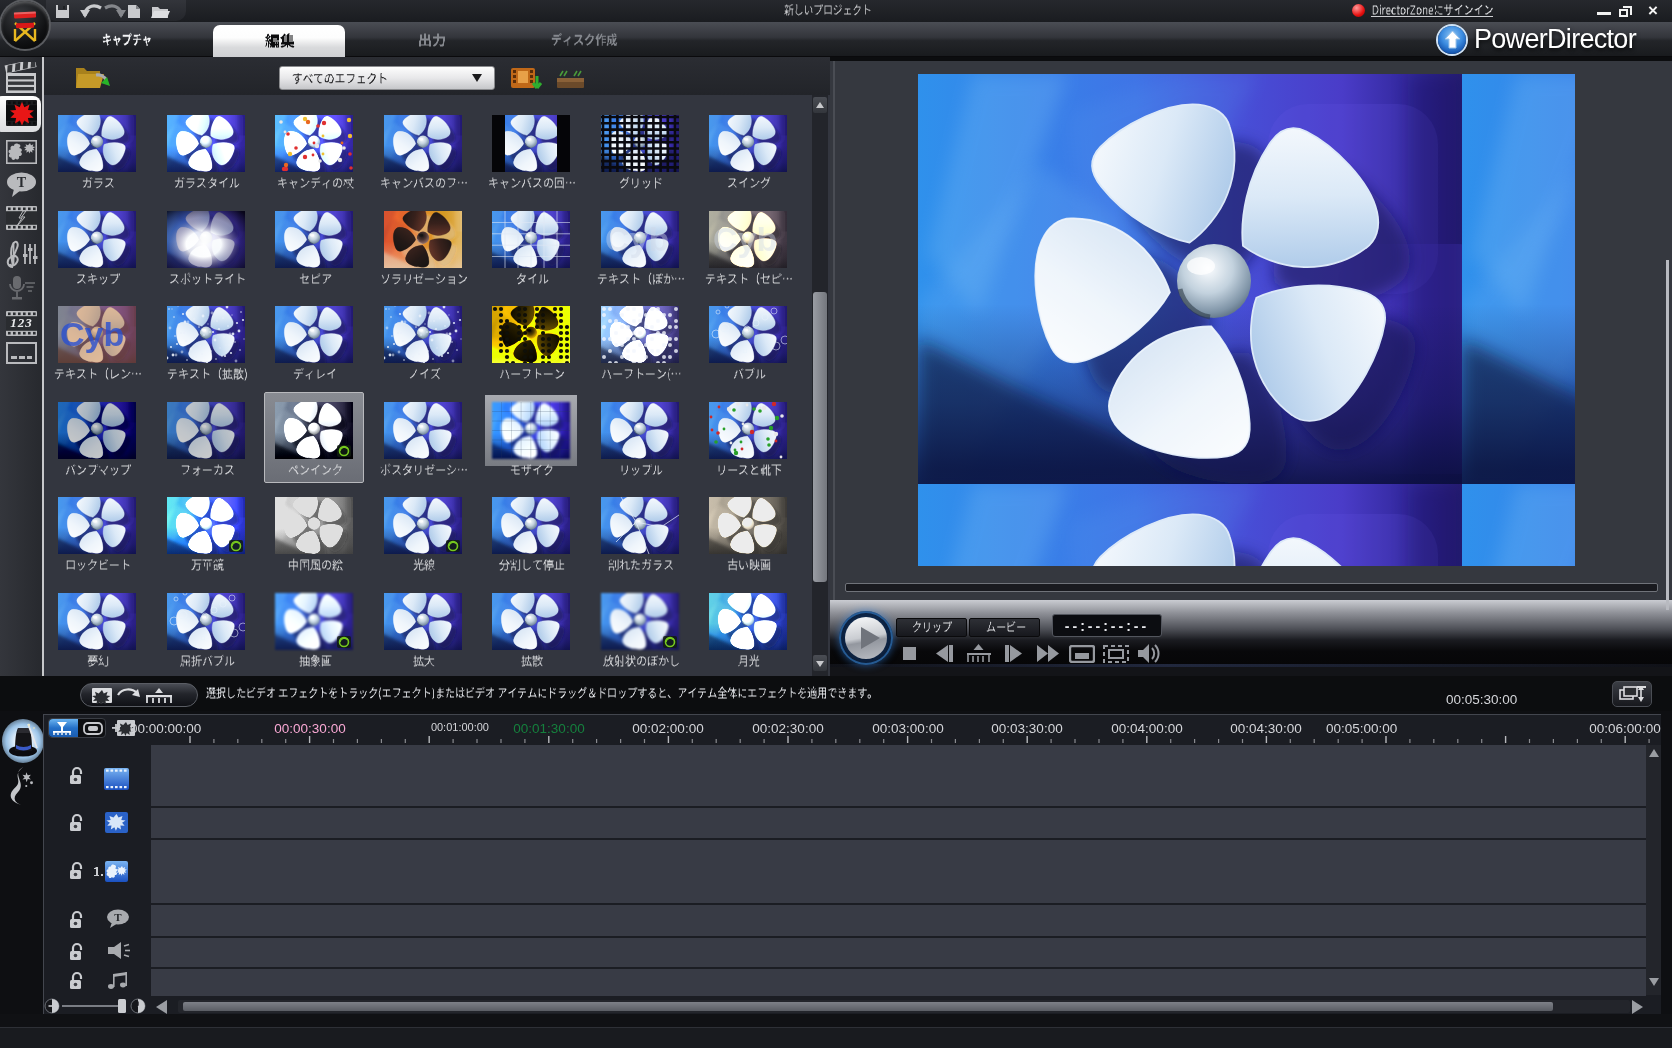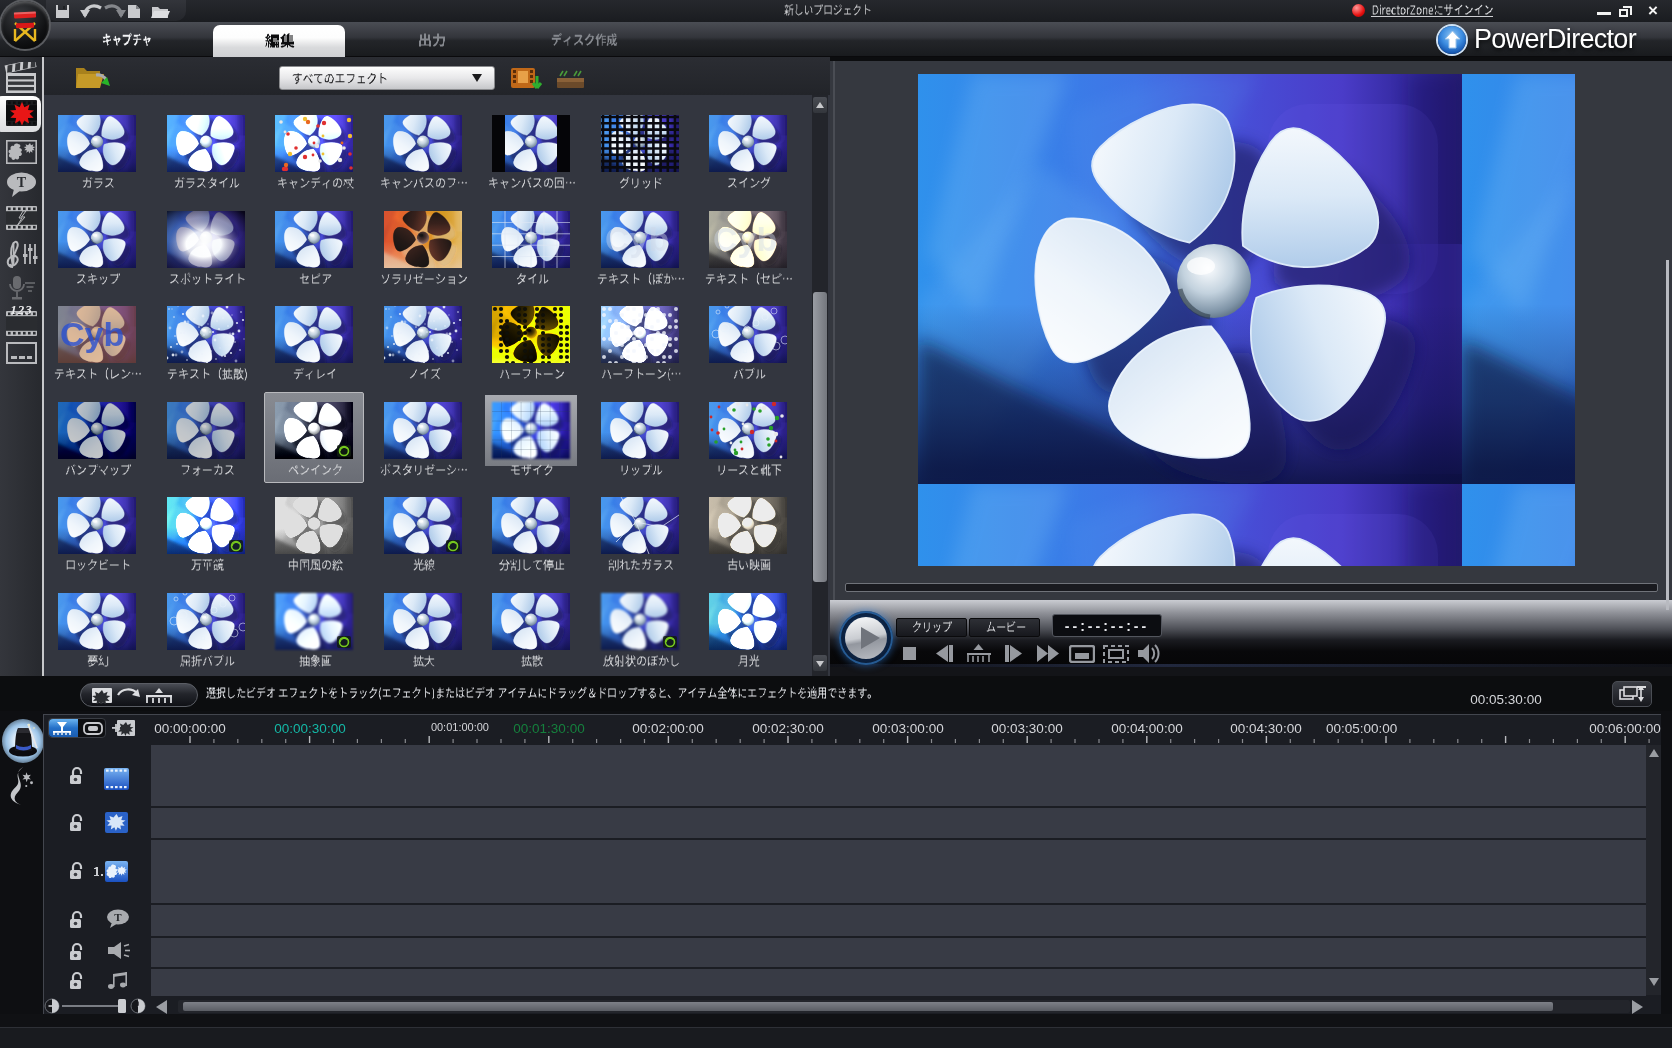--- a/index.html
+++ b/index.html
@@ -174,21 +174,21 @@
       <rect x="17" y="1.5" width="2.6" height="2.6" fill="#2a2c30"></rect>
       <rect x="22" y="1.5" width="2.6" height="2.6" fill="#2a2c30"></rect>
       <rect x="27" y="1.5" width="2.6" height="2.6" fill="#2a2c30"></rect>
       <rect x="2" y="20.9" width="2.6" height="2.6" fill="#2a2c30"></rect>
       <rect x="7" y="20.9" width="2.6" height="2.6" fill="#2a2c30"></rect>
       <rect x="12" y="20.9" width="2.6" height="2.6" fill="#2a2c30"></rect>
       <rect x="17" y="20.9" width="2.6" height="2.6" fill="#2a2c30"></rect>
       <rect x="22" y="20.9" width="2.6" height="2.6" fill="#2a2c30"></rect>
       <rect x="27" y="20.9" width="2.6" height="2.6" fill="#2a2c30"></rect>
     </svg>
-<div class="abs" style="left:6px;top:302px;width:31px;height:16px;font-style:italic;font-weight:bold;font-size:13px;color:#e8e9eb;text-align:center;letter-spacing:1px;font-family:'Liberation Serif'">123</div>
+<div class="abs" style="left:6px;top:315px;width:31px;height:16px;font-style:italic;font-weight:bold;font-size:13px;color:#e8e9eb;text-align:center;letter-spacing:1px;font-family:'Liberation Serif'">123</div>
 <svg class="abs" style="left:6px;top:342px" width="31" height="22" viewBox="0 0 31 22">
 <rect x="1" y="1" width="29" height="20" fill="none" stroke="#b9babd" stroke-width="2"></rect>
 <g fill="#b9babd">
         <rect x="5" y="14" width="6" height="3"></rect>
         <rect x="13" y="14" width="6" height="3"></rect>
         <rect x="21" y="14" width="5" height="3"></rect>
       </g>
     </svg>
 <div class="abs" style="left:44px;top:57px;width:786px;height:38px;background:linear-gradient(#2b2d33,#222429)"></div>
 <div class="abs" style="left:44px;top:95px;width:786px;height:581px;background:#33363f"></div>
@@ -1178,32 +1178,32 @@
 <svg class="abs" style="left:83px;top:722px" width="20" height="13">
       <rect x="1" y="1" width="18" height="11" rx="4" fill="none" stroke="#c8c9cd" stroke-width="1.8"></rect>
       <rect x="5" y="4" width="10" height="5" rx="2" fill="#c8c9cd"></rect>
     </svg>
 <svg class="abs" style="left:112px;top:719px" width="24" height="18">
       <rect x="5" y="1" width="18" height="16" fill="#caccd0" rx="1"></rect>
       <path d="M14 3 l1.6 3 3.4-1.4-1 3.3 3.5.4-2.9 2 2.1 2.5-3.5-.2.5 3.4-2.9-2-1.4 3-1.3-3-3 2 .6-3.4-3.5.2 2.2-2.5-3-2 3.6-.4-1.1-3.3 3.3 1.4Z" fill="#2a2c30"></path>
       <rect x="0" y="8" width="8" height="1.8" fill="#caccd0"></rect>
       <rect x="3.1" y="5" width="1.8" height="8" fill="#caccd0"></rect>
     </svg>
-<div class="abs" style="left:130px;top:721px;width:120px;text-align:center;font-size:13.5px;color:#d4d5d9">00:00:00:00</div>
-<div class="abs" style="left:250px;top:721px;width:120px;text-align:center;font-size:13.5px;color:#14b8a6">00:00:30:00</div>
+<div class="abs" style="left:130px;top:721px;width:120px;text-align:left;font-size:13.5px;color:#d4d5d9">00:00:00:00</div>
+<div class="abs" style="left:250px;top:721px;width:120px;text-align:center;font-size:13.5px;color:#f9a8d4">00:00:30:00</div>
 <div class="abs" style="left:369px;top:721px;width:120px;text-align:right;font-size:11px;color:#d4d5d9">00:01:00:00</div>
 <div class="abs" style="left:489px;top:721px;width:120px;text-align:center;font-size:13.5px;color:#15803d">00:01:30:00</div>
 <div class="abs" style="left:608px;top:721px;width:120px;text-align:center;font-size:13.5px;color:#d4d5d9">00:02:00:00</div>
 <div class="abs" style="left:728px;top:721px;width:120px;text-align:center;font-size:13.5px;color:#d4d5d9">00:02:30:00</div>
 <div class="abs" style="left:848px;top:721px;width:120px;text-align:center;font-size:13.5px;color:#d4d5d9">00:03:00:00</div>
 <div class="abs" style="left:967px;top:721px;width:120px;text-align:center;font-size:13.5px;color:#d4d5d9">00:03:30:00</div>
 <div class="abs" style="left:1087px;top:721px;width:120px;text-align:center;font-size:13.5px;color:#d4d5d9">00:04:00:00</div>
 <div class="abs" style="left:1206px;top:721px;width:120px;text-align:center;font-size:13.5px;color:#d4d5d9">00:04:30:00</div>
 <div class="abs" style="left:1326px;top:721px;width:120px;font-size:13.5px;color:#d4d5d9">00:05:00:00</div>
-<div class="abs" style="left:1446px;top:692px;width:120px;text-align:center;font-size:13.5px;color:#d4d5d9">00:05:30:00</div>
+<div class="abs" style="left:1446px;top:692px;width:120px;text-align:left;font-size:13.5px;color:#d4d5d9">00:05:30:00</div>
 <div class="abs" style="left:1565px;top:721px;width:120px;text-align:center;font-size:13.5px;color:#d4d5d9">00:06:00:00</div>
 <svg class="abs" style="left:0;top:711px;width:1672px;height:40px" viewBox="0 711 1672 40">
       <line x1="190.0" y1="736" x2="190.0" y2="743" stroke="#b8b9bd" stroke-width="1.4"></line>
       <line x1="213.9" y1="739" x2="213.9" y2="743" stroke="#8a8b90" stroke-width="1.2"></line>
       <line x1="237.8" y1="739" x2="237.8" y2="743" stroke="#8a8b90" stroke-width="1.2"></line>
       <line x1="261.8" y1="739" x2="261.8" y2="743" stroke="#8a8b90" stroke-width="1.2"></line>
       <line x1="285.7" y1="739" x2="285.7" y2="743" stroke="#8a8b90" stroke-width="1.2"></line>
       <line x1="309.6" y1="736" x2="309.6" y2="743" stroke="#b8b9bd" stroke-width="1.4"></line>
       <line x1="333.5" y1="739" x2="333.5" y2="743" stroke="#8a8b90" stroke-width="1.2"></line>
       <line x1="357.4" y1="739" x2="357.4" y2="743" stroke="#8a8b90" stroke-width="1.2"></line>

